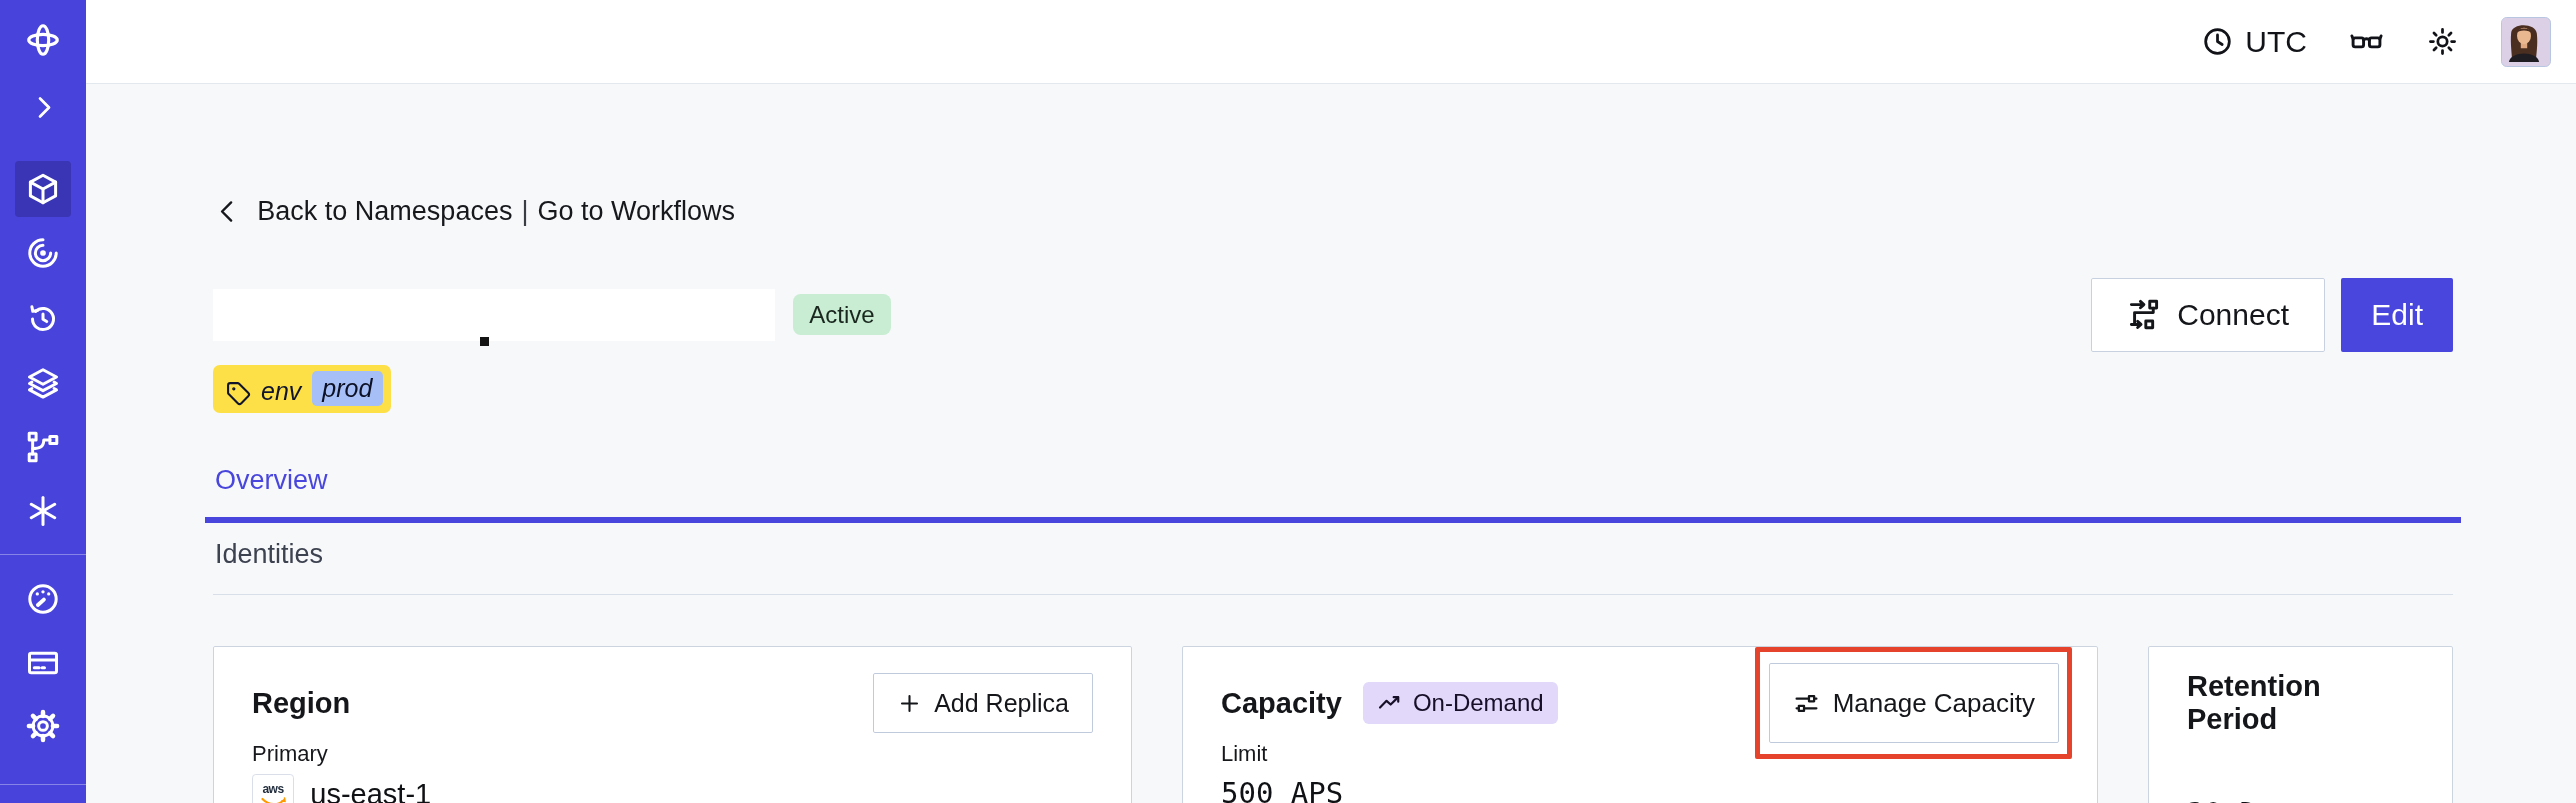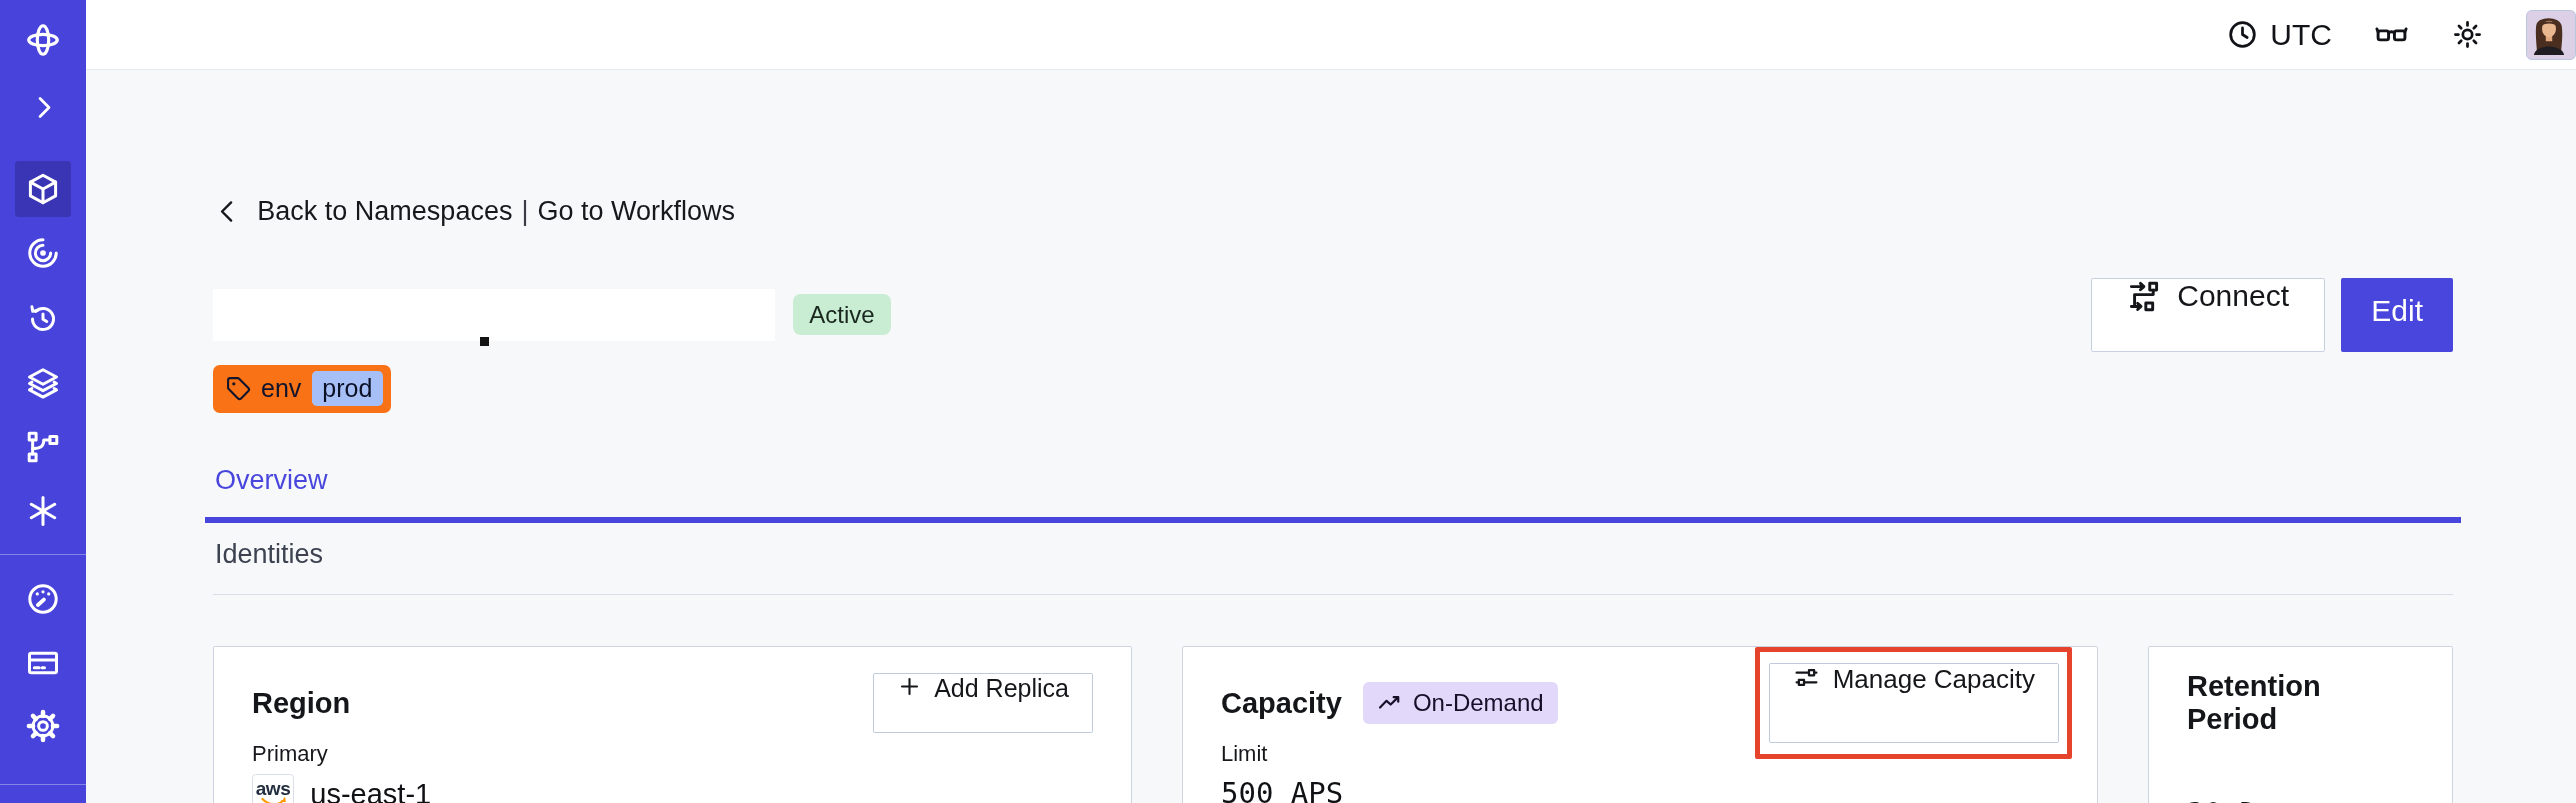--- a/index.html
+++ b/index.html
@@ -6,23 +6,23 @@
   body{
     width:2576px;height:804px;overflow:hidden;position:relative;
     background:#f7f8fa;color:#17181c;
     font-family:"Liberation Sans",sans-serif;
     -webkit-font-smoothing:antialiased;
   }
   .ic{stroke:currentColor;fill:none;stroke-width:2;stroke-linecap:round;stroke-linejoin:round;}
 
   
   .topbar{
-    position:absolute;left:86px;top:0;right:0;height:70px;background:#ffffff;
+    position:absolute;left:86px;top:0;right:0;height:84px;background:#ffffff;
     border-bottom:1.9px solid #e3e8ef;display:flex;align-items:center;
-    justify-content:flex-end;gap:42px;box-sizing:border-box;
+    justify-content:flex-end;gap:42px;padding-right:25px;box-sizing:border-box;
   }
   .tz{display:flex;align-items:center;gap:11.5px;font-size:30px;color:#111318;cursor:pointer;}
   .topbar .tbicon{display:flex;align-items:center;color:#111318;cursor:pointer;}
   .avatar{width:48px;height:48px;border-radius:5.8px;border:1.9px solid #b9c6e2;overflow:hidden;background:#dcd0e6;cursor:pointer;}
 
   
   .sidebar{
     position:absolute;left:0;top:0;width:86px;height:804px;background:#4843da;z-index:5;
   }
   .side-item{position:absolute;left:50%;transform:translateX(-50%);width:56px;height:56px;
@@ -38,30 +38,30 @@
   .breadcrumb .crumbs{display:flex;align-items:center;gap:9px;}
   .crumb{cursor:pointer;}
   .crumb-sep{color:#3a3d44;font-weight:400;}
 
   .title-row{margin-top:50px;display:flex;align-items:center;height:75px;}
   .redacted{position:relative;width:562px;height:52px;background:#ffffff;}
   .redacted .dot{position:absolute;left:267px;bottom:-5.8px;width:8.6px;height:9.6px;background:#141414;}
   .badge-active{margin-left:18px;background:#c9edd3;color:#19271e;font-size:24px;font-weight:500;
     padding:8.6px 16.3px;border-radius:7.7px;line-height:1;}
   .title-actions{margin-left:auto;display:flex;align-items:center;gap:16.3px;}
-  .btn{display:flex;justify-content:center;gap:15.3px;box-sizing:border-box;
+  .btn{display:flex;align-items:center;justify-content:center;gap:15.3px;box-sizing:border-box;
     border-radius:1.9px;cursor:pointer;font-family:inherit;}
   .btn-connect{height:74px;padding:0 35px;background:#ffffff;border:1.9px solid #c7d1e0;
     font-size:30px;font-weight:500;color:#15161a;}
   .btn-edit{height:74px;padding:16px 30px;background:#4946dd;border:none;color:#ffffff;
     font-size:30px;font-weight:500;}
 
   .tag-row{margin-top:12.5px;display:flex;}
-  .tag-pill{display:flex;align-items:center;gap:10.5px;background:#f97316;border-radius:6.7px;
-    padding:6.7px 8.6px 6.7px 12.5px;font-size:25px;color:#10142c;}
+  .tag-pill{display:flex;align-items:flex-end;gap:10.5px;background:#fde047;border-radius:6.7px;
+    padding:6.7px 8.6px 6.7px 12.5px;font-size:25px;color:#10142c;font-style:italic;}
   .tag-chip{background:#a6c0f7;border-radius:4.8px;padding:2.9px 10.5px;color:#0d1126;}
 
   .tabs{margin-top:52px;display:flex;gap:19px;border-bottom:1.9px solid #d9dfe9;flex-direction:column;}
   .tab{position:relative;padding:0 1.9px 24px 1.9px;font-size:27px;font-weight:500;color:#3d4250;cursor:pointer;}
   .tab.active{color:#4946dd;}
   .tab.active::after{content:"";position:absolute;left:-7.7px;right:-7.7px;bottom:-3.8px;height:6.7px;background:#4946dd;}
 
   .cards{margin-top:51px;display:flex;gap:50px;}
   .card{background:#ffffff;border:1.9px solid #ccd4e0;border-radius:1.9px;box-sizing:border-box;
     height:201px;padding:25px 38px;}
@@ -78,21 +78,21 @@
   .annot-wrap .card-btn{margin-left:0;height:80px;font-size:26px;}
   .annotation{position:absolute;top:-16.3px;bottom:-16.3px;left:-14.4px;right:-12.5px;
     border:5.8px solid #e5432c;border-radius:1.9px;pointer-events:none;}
   .card-label{margin-top:5px;font-size:22px;font-weight:500;color:#17181c;line-height:27px;}
   .label-spacer{height:44px;margin-top:7.7px;}
   .card-value{margin-top:7.7px;display:flex;align-items:center;gap:16.3px;
     font-family:"DejaVu Sans Mono",monospace;font-size:29px;color:#101114;line-height:38px;}
   .card-value.sans{font-family:"Liberation Sans",sans-serif;font-size:29px;}
   .aws-badge{width:42px;height:40px;box-sizing:border-box;border:1.9px solid #d9dee8;border-radius:3.8px;
     background:#fff;display:flex;flex-direction:column;align-items:center;justify-content:center;}
-  .aws-badge .aws-word{font-size:19px;font-weight:700;color:#232f3e;line-height:14.4px;letter-spacing:-0.5px;}
+  .aws-badge .aws-word{font-size:12px;font-weight:700;color:#232f3e;line-height:14.4px;letter-spacing:-0.5px;}
 </style>
 </head>
 <body>
 
 <div class="sidebar">
   <div class="side-item" style="top:11.5px">
     <svg class="ic" width="38" height="38" viewBox="0 0 24 24">
       <ellipse cx="12" cy="12" rx="9" ry="3.6"></ellipse>
         <ellipse cx="12" cy="12" rx="3.6" ry="9"></ellipse>
     </svg>

